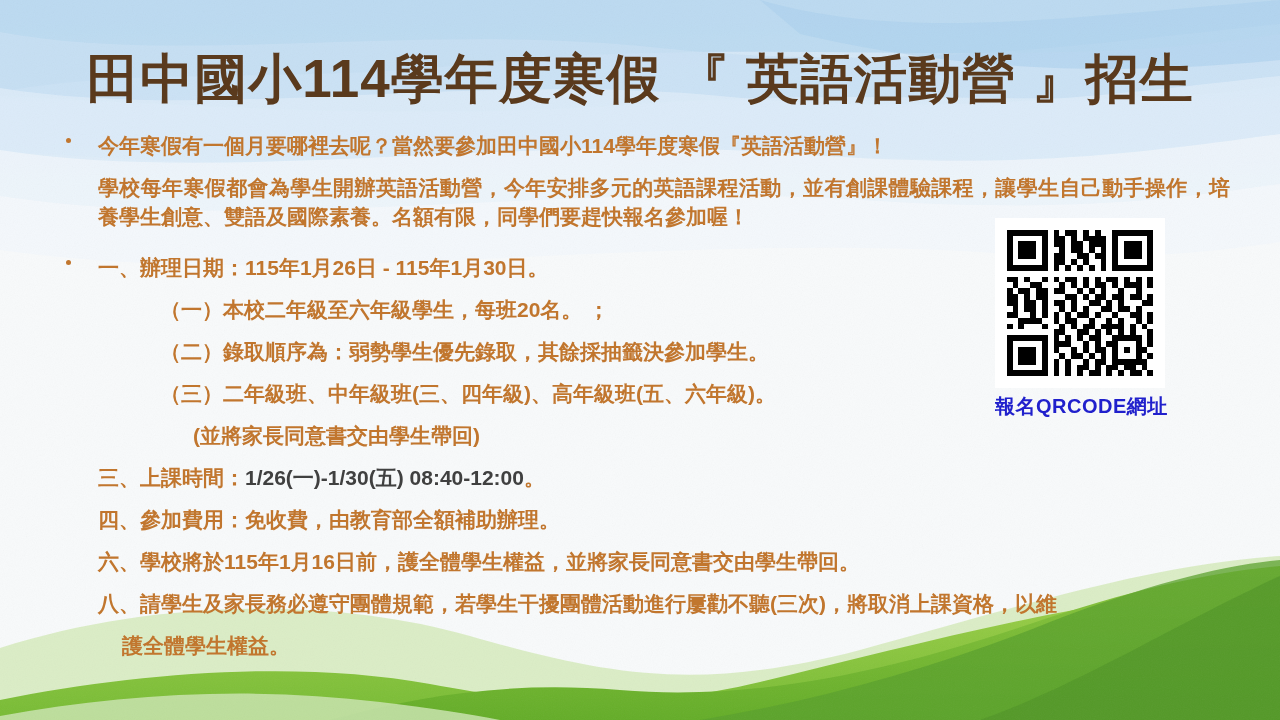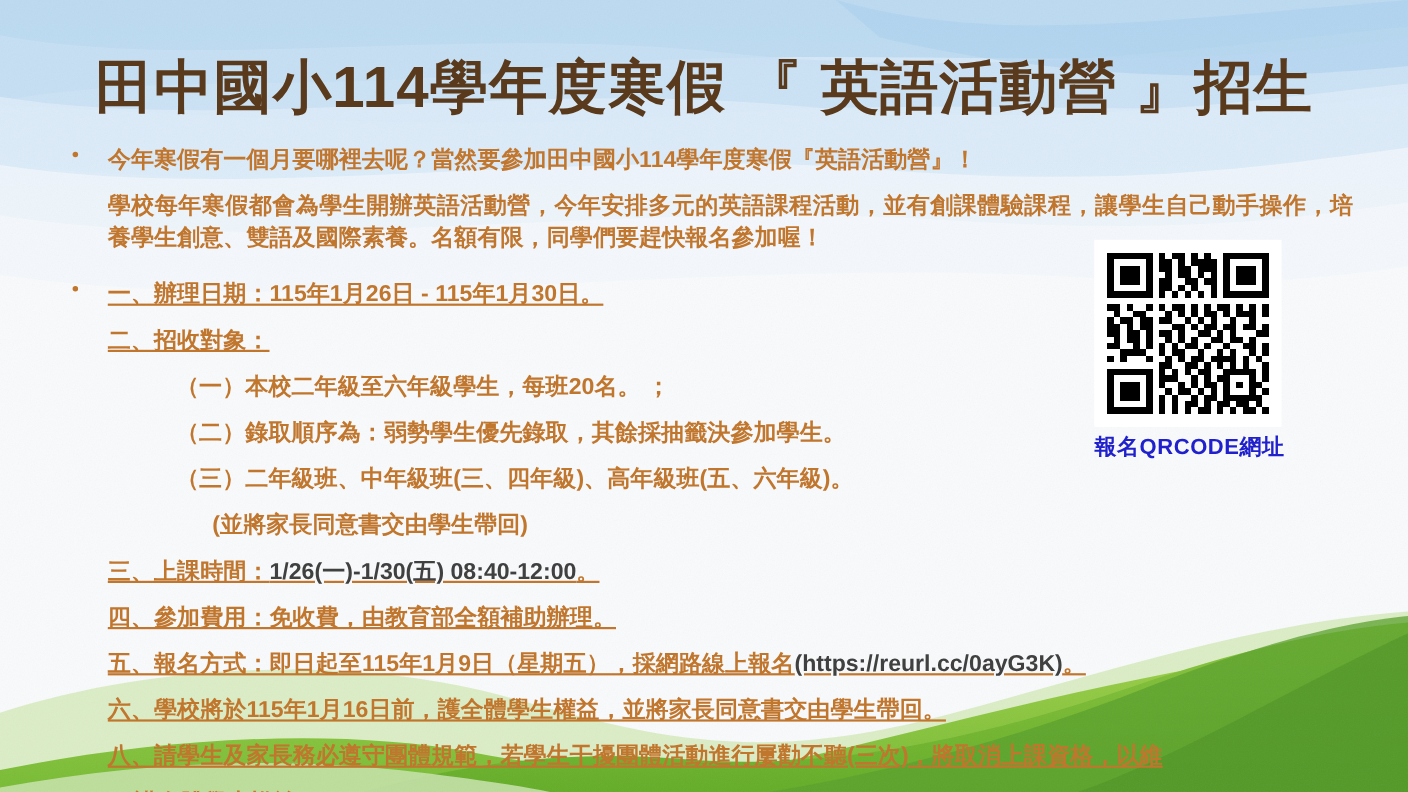--- a/index.html
+++ b/index.html
@@ -81,21 +81,21 @@
     font-size: 21px;
     line-height: 29px;
     font-weight: bold;
     text-align: justify;
   }
 
   .line {
     white-space: pre-wrap;
     margin-top: 13px;
   }
-  .ind0 { padding-left: 0; text-decoration: underline; }
+  .ind0 { padding-left: 0; }
   .ind1 { padding-left: 62px; }
   .ind2 { padding-left: 95px; }
   .ind3 { padding-left: 24px; }
 
   .blue {
     color: #404040;
   }
 
   
   .qr-wrap {
@@ -365,28 +365,26 @@
       <div class="para">
         <div class="line">今年寒假有一個月要哪裡去呢？當然要參加田中國小114學年度寒假『英語活動營』！</div>
         <div class="line">學校每年寒假都會為學生開辦英語活動營，今年安排多元的英語課程活動，並有創課體驗課程，讓學生自己動手操作，培養學生創意、雙語及國際素養。名額有限，同學們要趕快報名參加喔！</div>
       </div>
     </div>
 
     <div class="blk">
       <span class="bullet"></span>
       <div class="para" id="details-list">
           <div class="line ind0"><span>一、辦理日期：115年1月26日 - 115年1月30日。</span></div>
-          <div class="line ind0"><span>二、招收對象：</span></div>
           <div class="line ind1"><span>（一）本校二年級至六年級學生，每班20名。 ；</span></div>
           <div class="line ind1"><span>（二）錄取順序為：弱勢學生優先錄取，其餘採抽籤決參加學生。</span></div>
           <div class="line ind1"><span>（三）二年級班、中年級班(三、四年級)、高年級班(五、六年級)。</span></div>
           <div class="line ind2"><span>(並將家長同意書交由學生帶回)</span></div>
           <div class="line ind0"><span>三、上課時間：</span><span class="blue">1/26(一)-1/30(五) 08:40-12:00</span><span>。</span></div>
           <div class="line ind0"><span>四、參加費用：免收費，由教育部全額補助辦理。</span></div>
-          <div class="line ind0"><span>五、報名方式：即日起至115年1月9日（星期五），採網路線上報名</span><span class="blue">(https://reurl.cc/0ayG3K)</span><span>。</span></div>
           <div class="line ind0"><span>六、學校將於115年1月16日前，護全體學生權益，並將家長同意書交由學生帶回。</span></div>
           <div class="line ind0"><span>八、請學生及家長務必遵守團體規範，若學生干擾團體活動進行屢勸不聽(三次)，將取消上課資格，以維</span></div>
           <div class="line ind3"><span>護全體學生權益。</span></div>
         </div>
     </div>
 
   </div>
 </div>
 
 </body></html>

